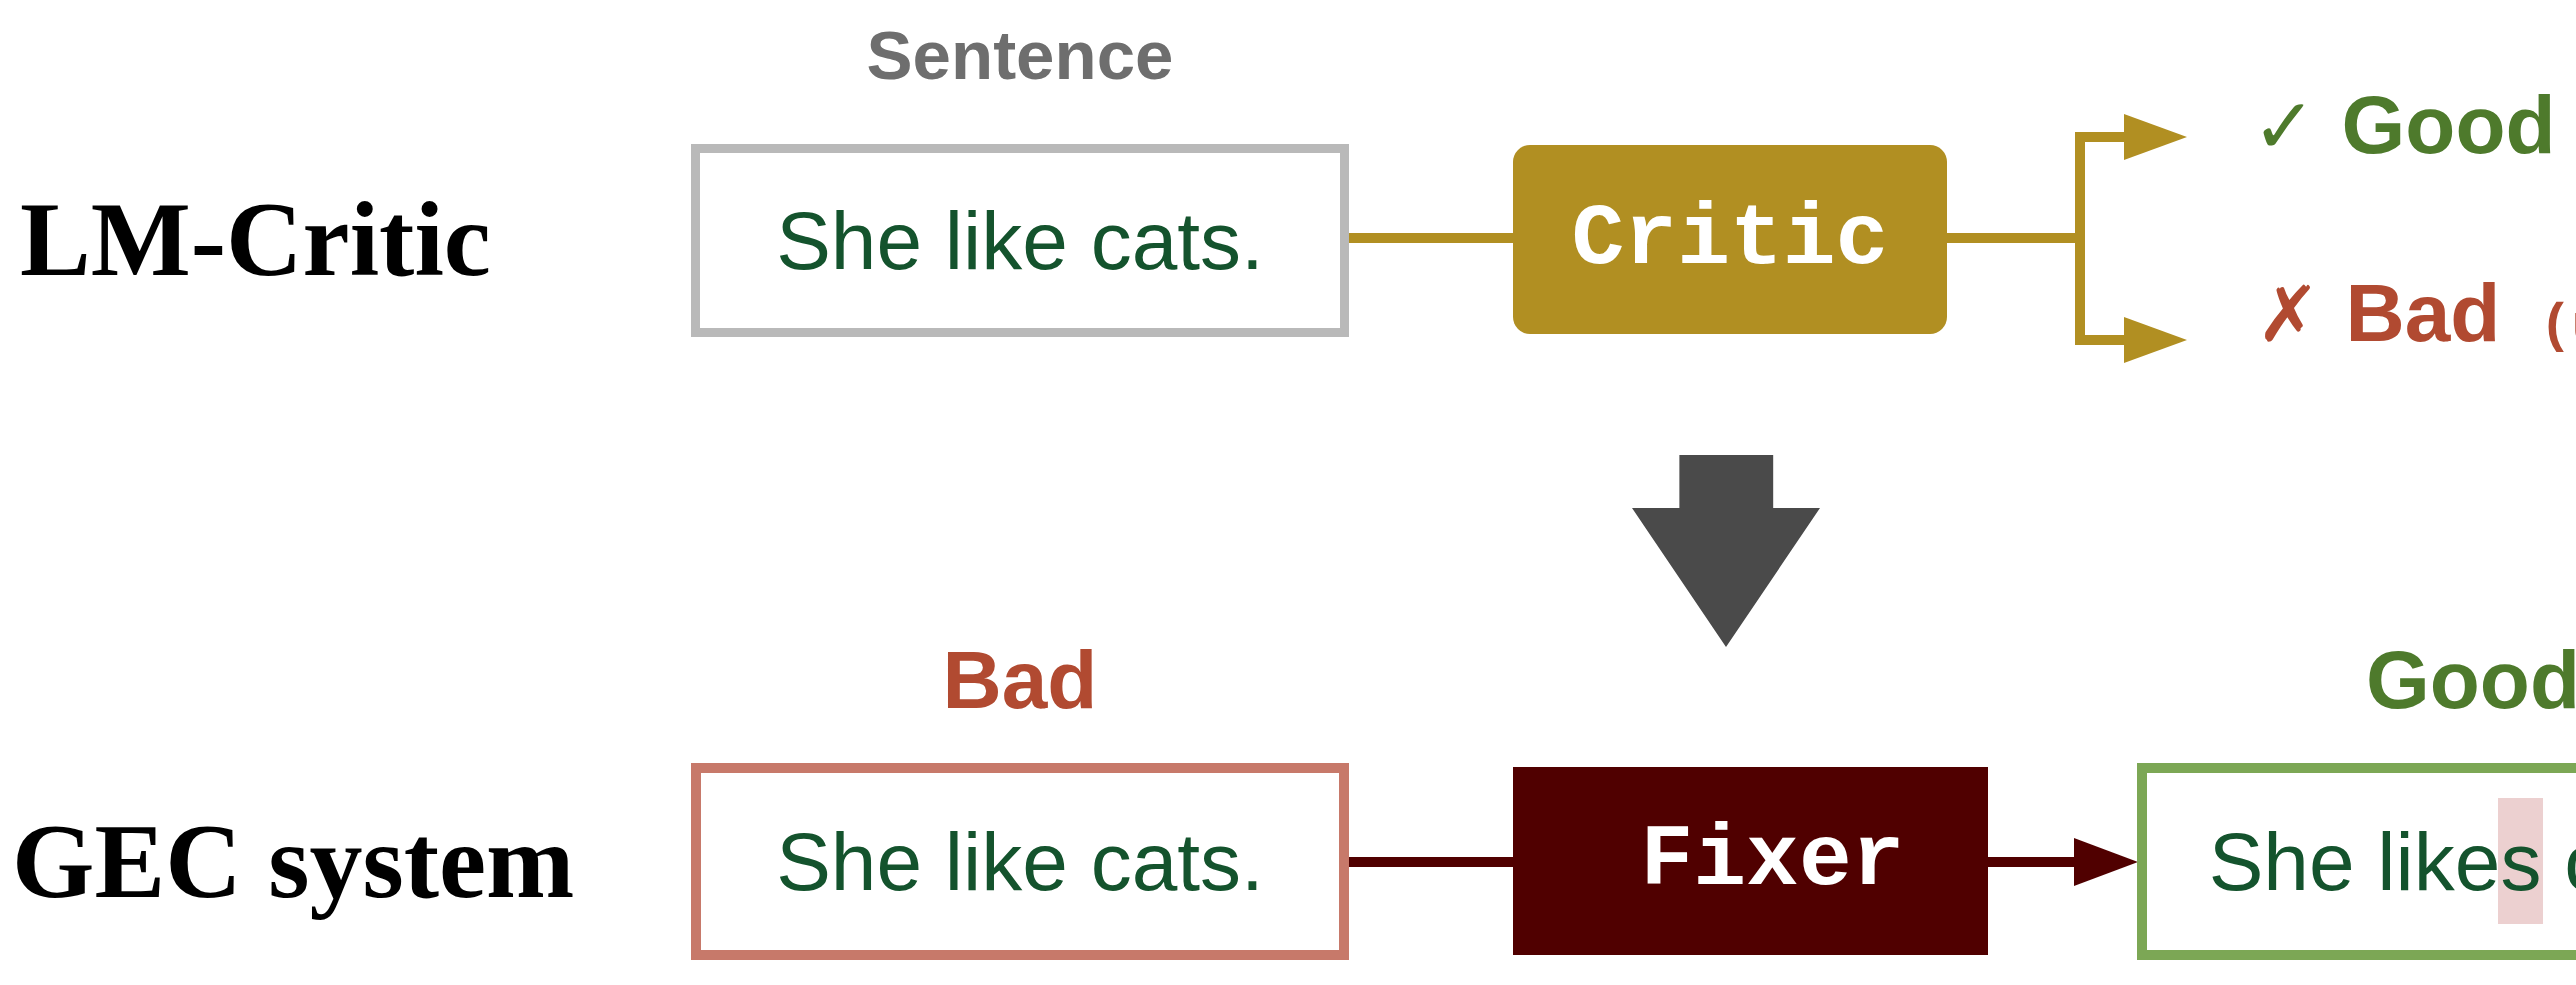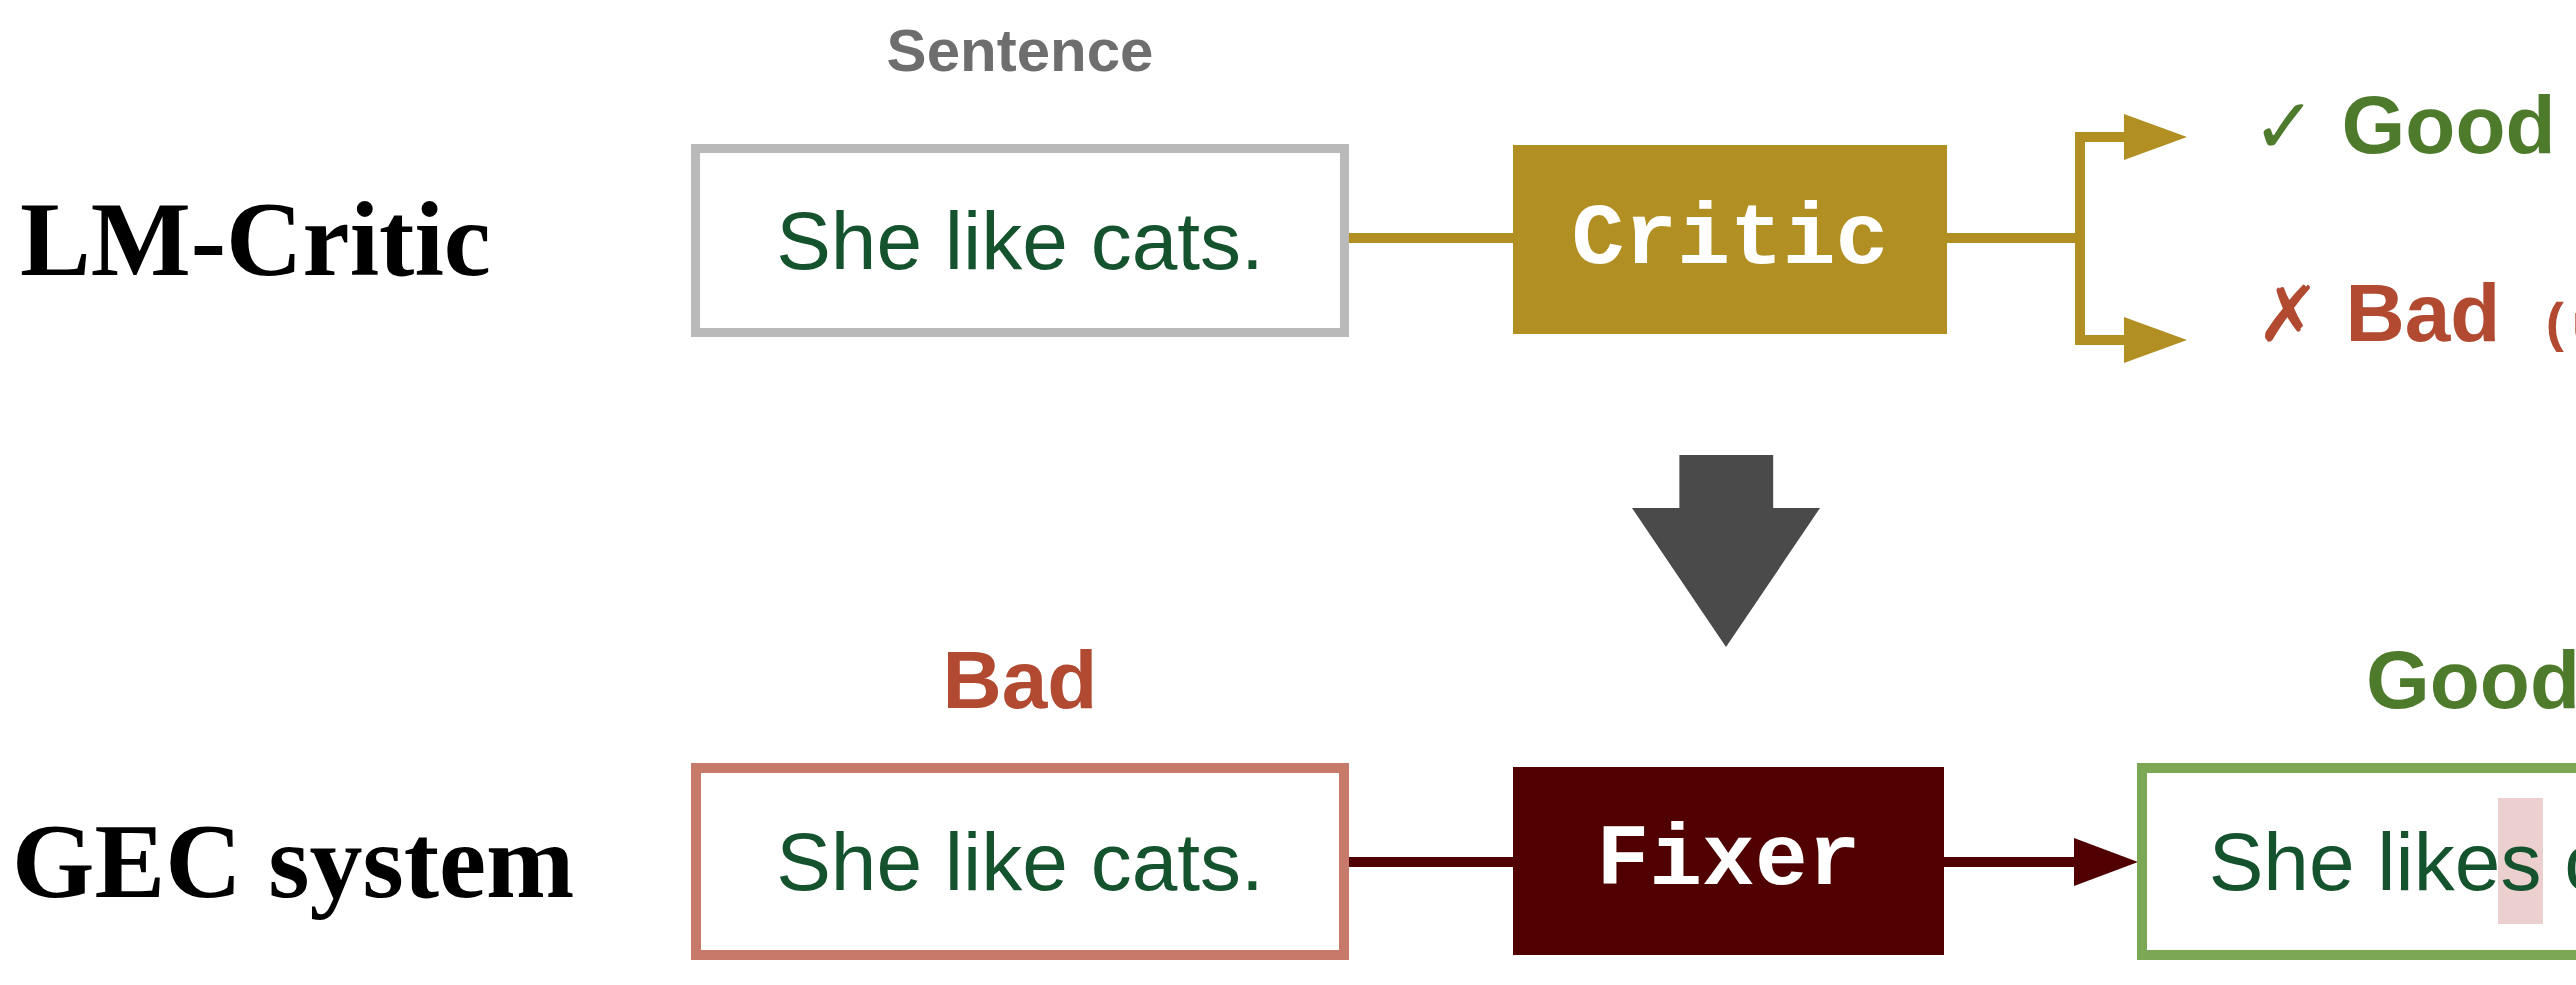--- a/index.html
+++ b/index.html
@@ -19,21 +19,21 @@
     font-weight:bold;
     font-size:106px;
     line-height:1;
     color:#000000;
     white-space:nowrap;
   }
 
   
   .caption{
     font-weight:bold;
-    font-size:60px;
+    font-size:69px;
     line-height:1;
     text-align:center;
     white-space:nowrap;
   }
   .caption.gray{color:var(--gray-text);}
   .caption.red{color:var(--red-text);font-size:82px;}
   .caption.green{color:var(--green-text);font-size:82px;}
 
   
   .sbox{
@@ -58,22 +58,22 @@
     display:flex;align-items:center;justify-content:center;
   }
   .proc .ptext{
     font-family:"Liberation Mono", monospace;
     font-weight:bold;
     font-size:88px;
     line-height:1;
     color:#ffffff;
     white-space:nowrap;
   }
-  .proc.gold{background:var(--gold);}
-  .proc.maroon{background:var(--maroon);}
+  .proc.gold{background:var(--gold);border-radius:17px;}
+  .proc.maroon{background:var(--maroon);padding-left:44px;}
 
   
   .hline{height:10.3px;}
   .vline{width:10.3px;}
   .gold-fill{background:var(--gold);}
   .maroon-fill{background:var(--maroon);}
 
   
   .arrowhead{
     width:0;height:0;

